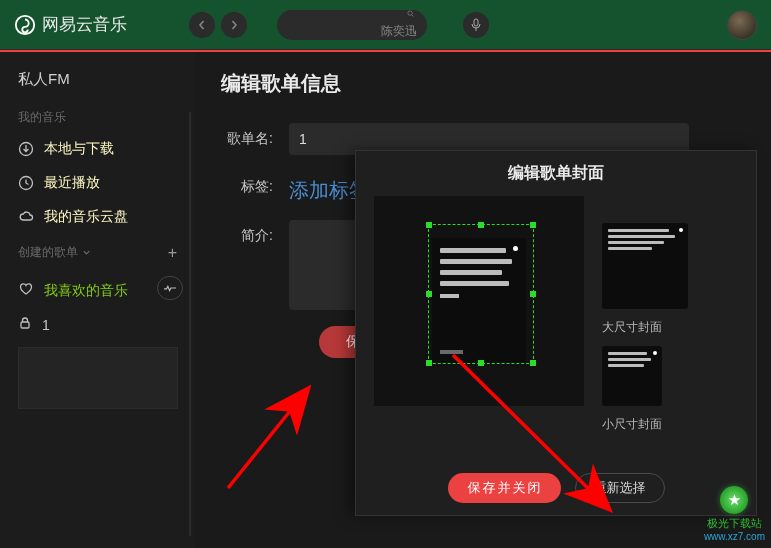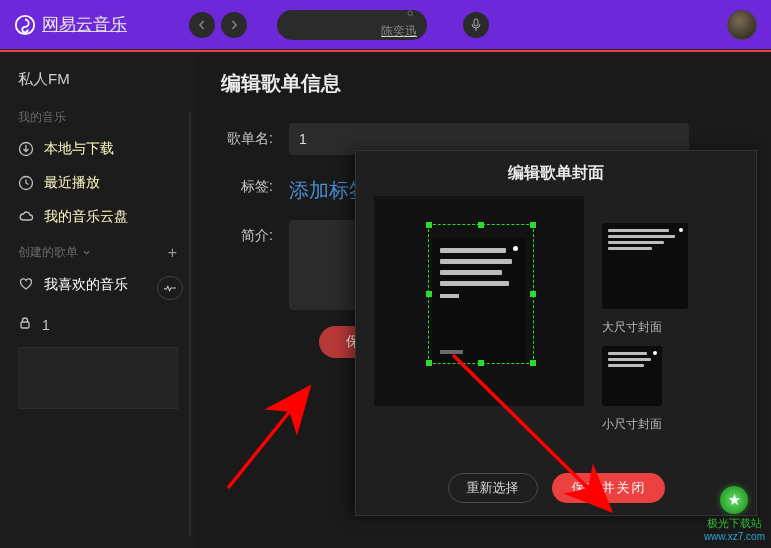--- a/index.html
+++ b/index.html
@@ -8,26 +8,25 @@
     background: #1a1a1a;
     font-family: "Microsoft YaHei", "PingFang SC", sans-serif;
     color: #d8d8d8;
     font-size: 13px;
     overflow: hidden;
     position: relative;
   }
   
   .header {
     height: 50px;
-    background: #6d28d9;
+    background: #14532d;
     display: flex; align-items: center;
     padding: 0 14px;
     gap: 22px;
     border-bottom: 1px solid #2a2a2a;
-    text-decoration: underline;
   }
   .logo-wrap { display:flex; align-items:center; gap:6px; }
   .logo-wrap .logo-icon svg { display:block; }
   .logo-text { font-size: 17px; color: #eaeaea; }
   .nav-arrows { display:flex; gap:6px; margin-left: 40px;}
   .circle-btn {
     width: 26px; height: 26px; border-radius: 50%;
     background: #2b2b2b; display:flex; align-items:center; justify-content:center;
     color:#888; font-size:12px;
   }
@@ -64,22 +63,22 @@
   .side-item {
     display:flex; align-items:center; gap:10px;
     padding: 8px 18px; color:#fef9c3; font-size:14px;
   }
   .side-item .s-icon { width:16px; display:flex; align-items:center; justify-content:center; color:#bfbfbf; }
   .side-create {
     display:flex; align-items:flex-start; justify-content:space-between;
     padding: 10px 18px 6px; color:#6a6a6a; font-size:12px;
   }
   .side-fav {
-    display:flex; align-items:flex-start; gap:10px;
-    padding: 8px 12px 8px 18px; font-size:14px; color:#ffffff;font-family:Liberation Mono, monospace;
+    display:flex; align-items:flex-end; gap:10px;
+    padding: 8px 12px 8px 18px; font-size:14px; color:#84cc16;
   }
   .side-fav .heart-round {
     margin-left:auto;
     width:26px; height:24px; border:1px solid #444; border-radius:13px;
     display:flex; align-items:center; justify-content:center; color:#bbb; font-size:12px;
   }
   .side-locked {
     display:flex; align-items:center; gap:10px;
     padding: 8px 18px; font-size:14px; color:#c8c8c8;
   }
@@ -358,22 +357,22 @@
       <div class="preview-box small">
         <div class="dot"></div>
         <div class="pl p1"></div>
           <div class="pl p2"></div>
           <div class="pl p3"></div>
       </div>
       <div class="preview-label">小尺寸封面</div>
     </div>
   </div>
   <div class="cover-actions">
+    <div class="pill-btn pill-primary">保存并关闭</div>
     <div class="pill-btn pill-outline">重新选择</div>
-    <div class="pill-btn pill-primary">保存并关闭</div>
   </div>
 </div>
 
 <svg class="arrows" width="771" height="548">
   <defs>
     <marker id="ah" markerWidth="14" markerHeight="12" refX="12" refY="6" orient="auto">
       <path d="M0,0 L14,6 L0,12 L4,6 Z" fill="#ff0000"></path>
     </marker>
   </defs>
   <line x1="228" y1="488" x2="307" y2="390" stroke="#ff0000" stroke-width="3.5" marker-end="url(#ah)"></line>

